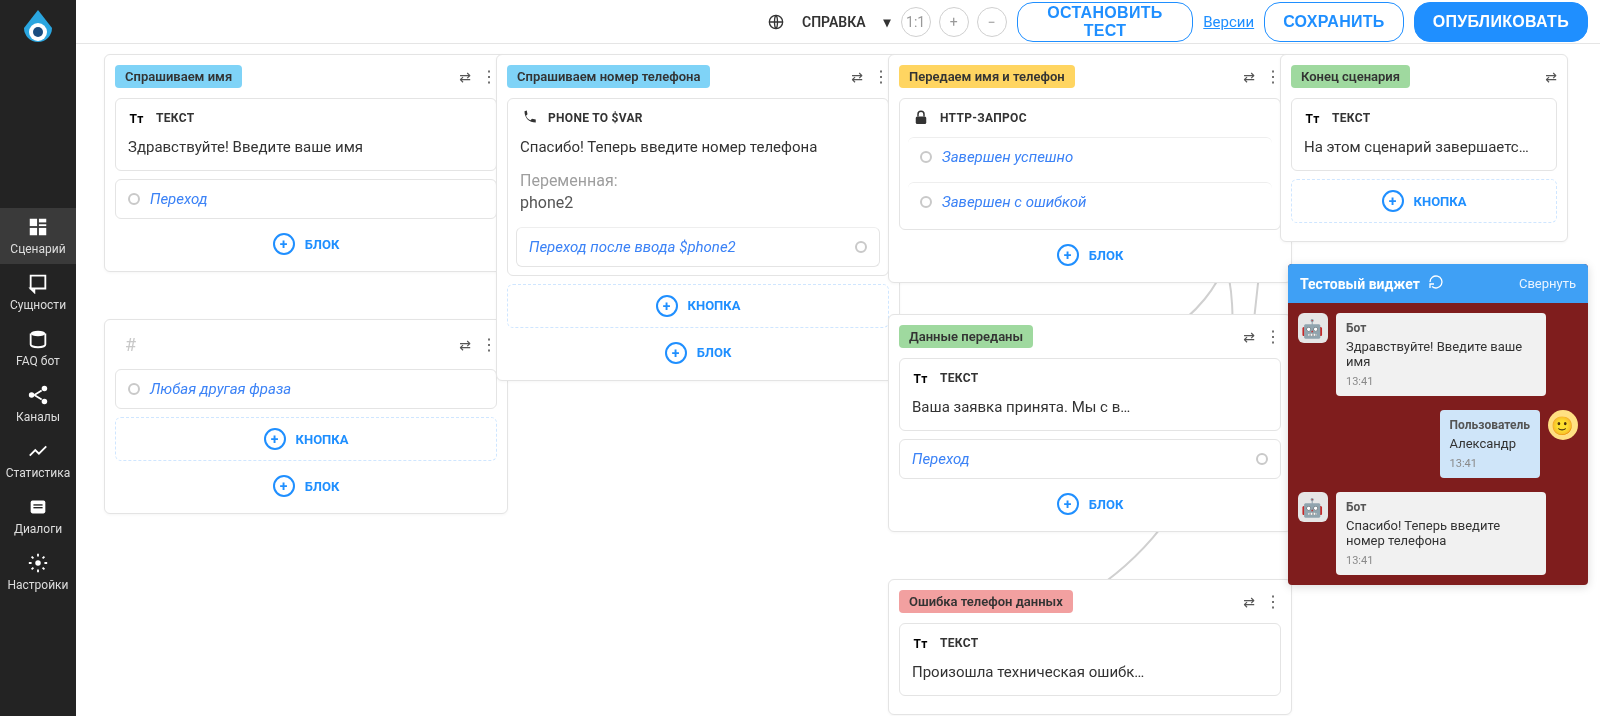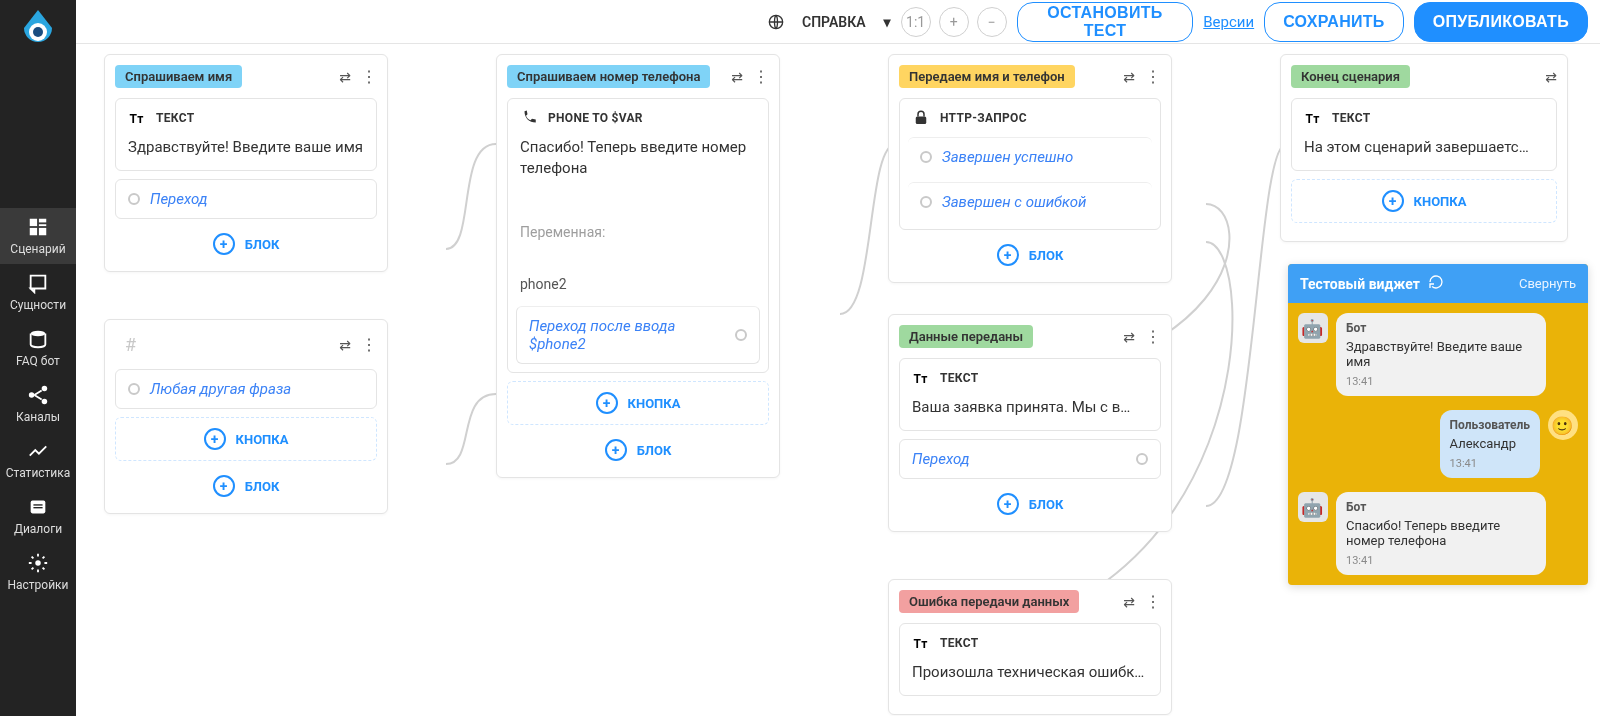--- a/index.html
+++ b/index.html
@@ -19,60 +19,60 @@
 .topbar { height: 44px; background: #fff; border-bottom: 1px solid #e5e5e5; display: flex; align-items: center; justify-content: flex-end; padding: 0 12px; gap: 10px; }
 .help { display: flex; align-items: center; gap: 18px; color: #333; font-size: 14px; font-weight: 600; cursor: pointer; margin-right: auto; margin-left: 680px; }
 .zoom-group { display: flex; align-items: center; gap: 8px; }
 .zoom-btn, .ratio-btn { width: 30px; height: 30px; border: 1px solid #d0d0d0; border-radius: 15px; background: #fff; display: flex; align-items: center; justify-content: center; color: #999; cursor: pointer; font-size: 14px; }
 .btn { height: 40px; border: 1px solid #1f8fff; border-radius: 16px; background: #fff; color: #1f8fff; font-weight: 700; font-size: 16px; padding: 0 18px; cursor: pointer; letter-spacing: 0.3px; }
 .btn-primary { background: #1f8fff; color: #fff; }
 .link-versions { color: #1f8fff; font-size: 15px; text-decoration: underline; cursor: pointer; }
 
 
 .canvas { flex: 1; position: relative; background: #fff; overflow: hidden; }
-.node { position: absolute; width: 284px; background: #fff; border: 1px solid #e4e4e4; border-radius: 6px; box-shadow: 0 1px 3px rgba(0,0,0,0.04); padding: 10px; }
+.node { position: absolute; width: 404px; background: #fff; border: 1px solid #e4e4e4; border-radius: 6px; box-shadow: 0 1px 3px rgba(0,0,0,0.04); padding: 10px; }
 .node-header { display: flex; align-items: center; justify-content: space-between; margin-bottom: 10px; }
 .tag { padding: 4px 10px; border-radius: 4px; font-size: 13px; font-weight: 600; color: #333; }
 .tag-blue { background: #7fd3f7; }
 .tag-yellow { background: #ffd561; }
 .tag-green { background: #9fd99f; }
 .tag-red { background: #f2a0a0; }
 .tag-hash { background: transparent; font-size: 18px; color: #c8c8c8; font-weight: 400; }
 .node-actions { display: flex; align-items: center; gap: 10px; color: #555; }
 .arrow-icon { font-size: 14px; cursor: pointer; }
 .more-icon { font-size: 16px; cursor: pointer; line-height: 1; }
 
 .section { border: 1px solid #e4e4e4; border-radius: 6px; margin-bottom: 8px; overflow: hidden; }
 .section-head { display: flex; align-items: center; gap: 10px; padding: 10px 12px; font-size: 12px; font-weight: 700; color: #333; letter-spacing: 0.3px; }
 .section-body { padding: 0 12px 12px; font-size: 15px; color: #333; line-height: 1.4; }
-.var-label { color: #9e9e9e; font-size: 14px; margin-top: 32px; }
+.var-label { color: #9e9e9e; font-size: 16px; }
 .row { display: flex; align-items: center; justify-content: space-between; border: 1px solid #e4e4e4; border-radius: 6px; padding: 10px 12px; font-size: 15px; color: #3b82f6; font-style: italic; margin-bottom: 8px; }
 .row .port { width: 12px; height: 12px; border: 2px solid #c9c9c9; border-radius: 50%; background: #fff; flex: none; }
 .row .port-left { margin-right: 10px; }
 .row.left-port { justify-content: flex-start; }
 .row-static { display: flex; align-items: center; border-top: 1px solid #eee; padding: 10px 12px; font-size: 15px; color: #333; }
 .row-static .bolt { margin-left: auto; width: 22px; height: 22px; border-radius: 50%; background: #8e3ce8; color: #fff; display: flex; align-items: center; justify-content: center; font-size: 12px; margin-right: 8px; }
 .add-line { display: flex; align-items: center; justify-content: center; gap: 10px; padding: 10px 0; color: #1f8fff; font-weight: 700; font-size: 13px; cursor: pointer; border: 1px dashed #cfe6ff; border-radius: 6px; margin-bottom: 8px; }
 .add-line-bare { display: flex; align-items: center; justify-content: center; gap: 10px; padding: 6px 0; color: #1f8fff; font-weight: 700; font-size: 13px; cursor: pointer; }
 .plus-circ { width: 22px; height: 22px; border: 2px solid #1f8fff; border-radius: 50%; display: inline-flex; align-items: center; justify-content: center; font-size: 14px; color: #1f8fff; }
 
 
 svg.connectors { position: absolute; left: 0; top: 0; width: 100%; height: 100%; pointer-events: none; }
 svg.connectors path { stroke: #d0d0d0; stroke-width: 2; fill: none; }
 
 
-.chat { position: absolute; right: 12px; top: 220px; width: 300px; background: #eab308; border-radius: 4px; box-shadow: 0 2px 10px rgba(0,0,0,0.15); overflow: hidden; }
+.chat { position: absolute; right: 12px; top: 220px; width: 300px; background: #7f1d1d; border-radius: 4px; box-shadow: 0 2px 10px rgba(0,0,0,0.15); overflow: hidden; }
 .chat-head { background: #3fa0f5; color: #fff; padding: 10px 12px; display: flex; align-items: center; font-weight: 700; font-size: 14px; }
 .chat-head .refresh { margin-left: 8px; cursor: pointer; }
 .chat-head .collapse { margin-left: auto; font-weight: 400; font-size: 13px; cursor: pointer; color: #eaf4ff; }
 .chat-body { padding: 10px; display: flex; flex-direction: column; gap: 14px; }
 .msg-row { display: flex; gap: 8px; align-items: flex-start; }
 .msg-row.user { justify-content: flex-end; }
 .avatar { width: 30px; height: 30px; border-radius: 6px; background: #e6e6e6; display: flex; align-items: center; justify-content: center; font-size: 18px; }
-.bubble { max-width: 210px; border-radius: 12px; padding: 8px 10px; font-size: 13px; }
+.bubble { max-width: 210px; border-radius: 4px; padding: 8px 10px; font-size: 13px; }
 .bubble .who { font-weight: 700; font-size: 12px; margin-bottom: 4px; display: block; color: #555; }
 .bubble .time { display: block; font-size: 11px; color: #8a8a8a; margin-top: 6px; }
 .bubble-bot { background: #f1f1f1; color: #333; }
 .bubble-user { background: #cfe5f9; color: #333; }
 </style>
 </head>
 <body>
 
 <div class="app">
 
@@ -310,21 +310,21 @@
           <span class="port"></span>
         </div>
         <div class="add-line-bare">
           <span class="plus-circ">+</span>
           <span>БЛОК</span>
         </div>
       </div>
 
       <div class="node" style="left:812px; top:535px;">
         <div class="node-header">
-          <span class="tag tag-red">Ошибка передачи данных</span>
+          <span class="tag tag-red">Ошибка телефон данных</span>
           <div class="node-actions">
             <span class="arrow-icon">⇄</span>
             <span class="more-icon">⋮</span>
           </div>
         </div>
         <div class="section">
           <div class="section-head">
             <svg width="18" height="18" viewBox="0 0 24 24">
                 <text x="2" y="18" font-size="16" font-weight="bold">Tт</text>
               </svg>

